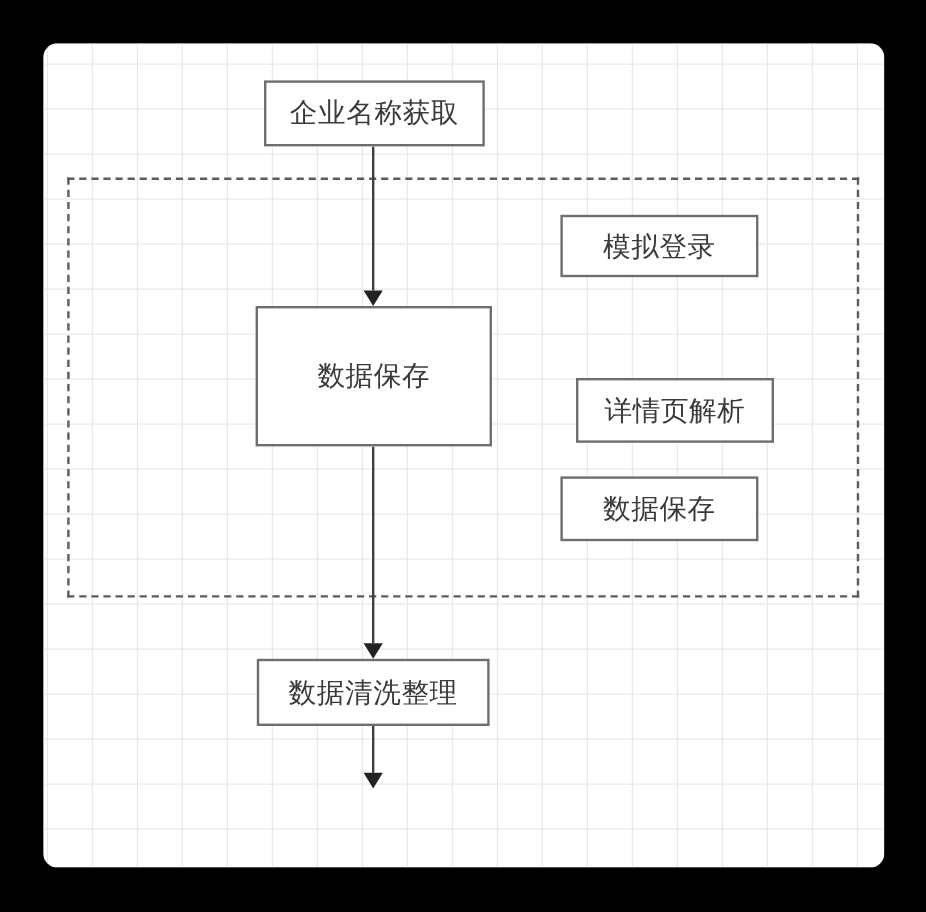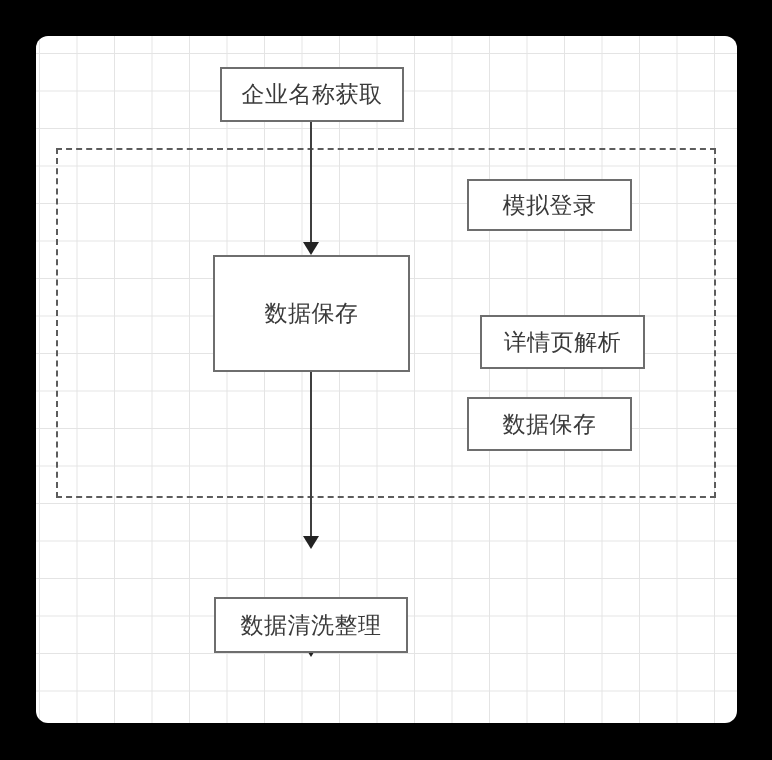--- a/index.html
+++ b/index.html
@@ -42,21 +42,21 @@
     font-size: 23px;
     letter-spacing: 0.5px;
     white-space: nowrap;
   }
 
   .node-enterprise { left: 184px; top: 31px;  width: 184px; height: 55px; }
   .node-pagejump   { left: 177px; top: 219px; width: 197px; height: 117px; }
   .node-login      { left: 431px; top: 143px; width: 165px; height: 52px; }
   .node-detail     { left: 444px; top: 251px; width: 165px; height: 54px; margin-top: 28px; }
   .node-save       { left: 431px; top: 361px; width: 165px; height: 54px; }
-  .node-clean      { left: 178px; top: 513px; width: 194px; height: 56px; margin-top: 48px; }
+  .node-clean      { left: 178px; top: 513px; width: 194px; height: 56px; }
   .node-dispatch   { left: 178px; top: 621px; width: 194px; height: 56px; }
 
   
   .dashed-group {
     position: absolute;
     left: 20px;
     top: 112px;
     width: 660px;
     height: 350px;
     box-sizing: border-box;

